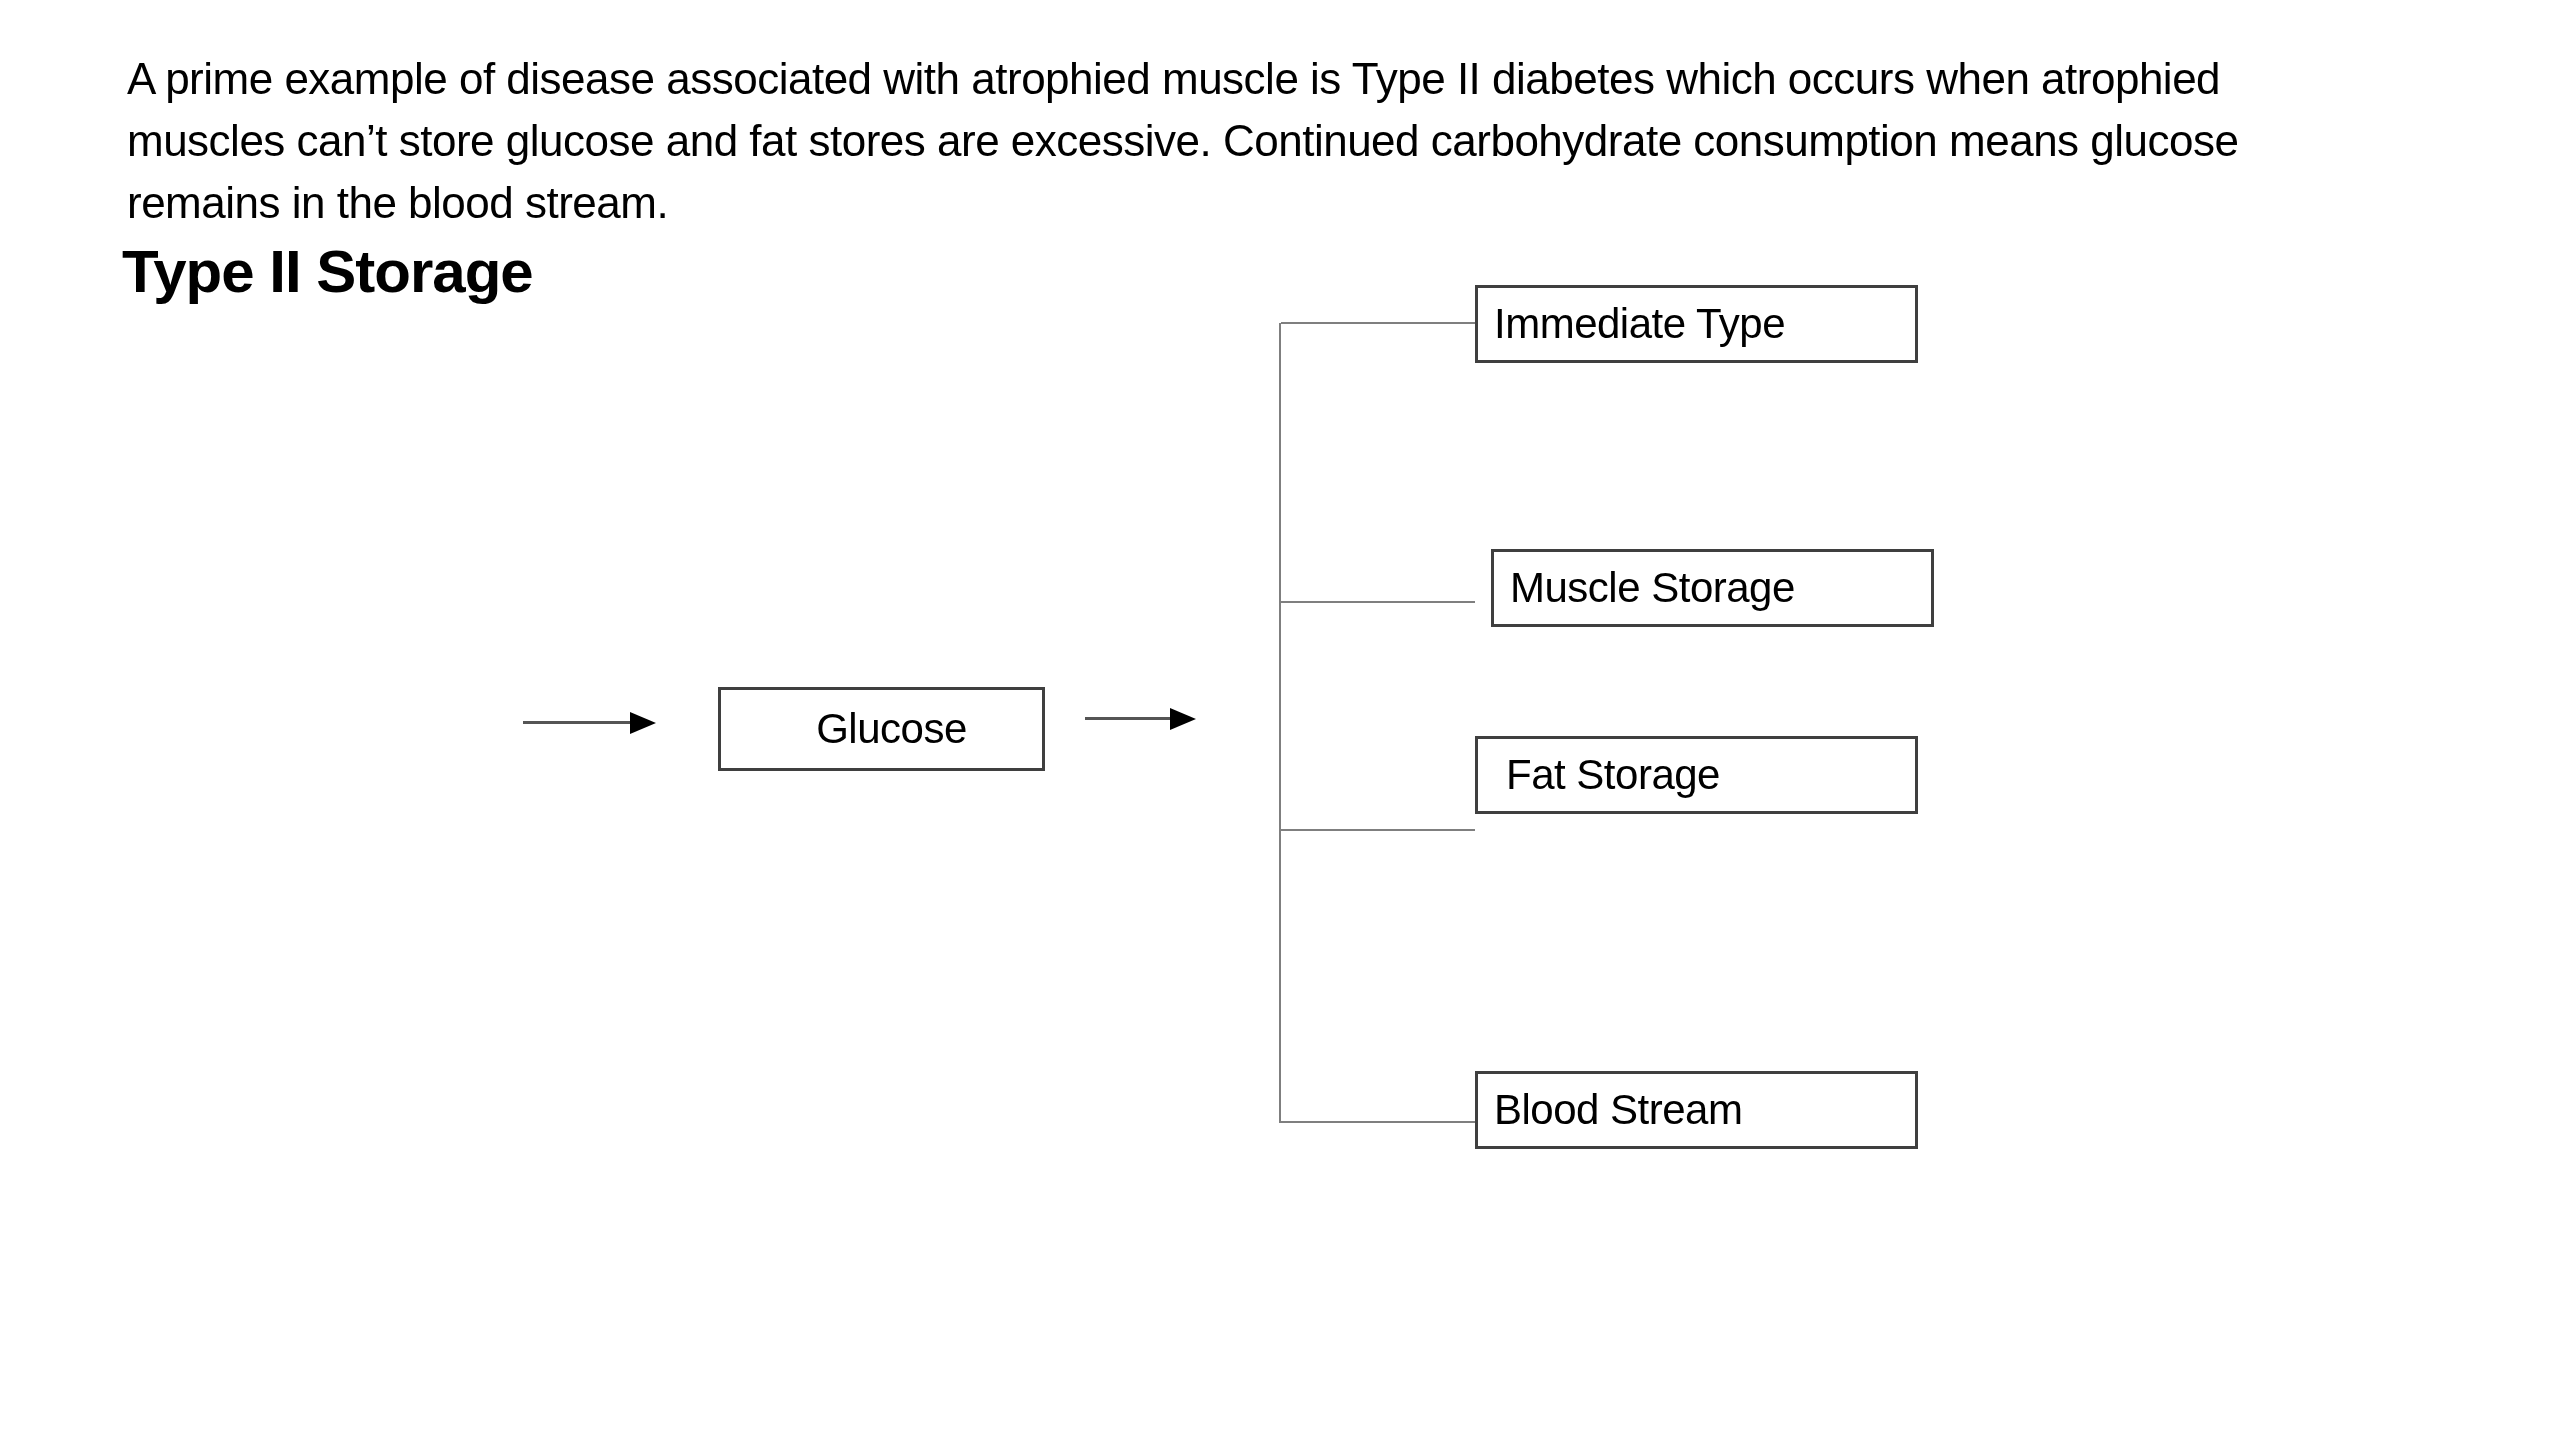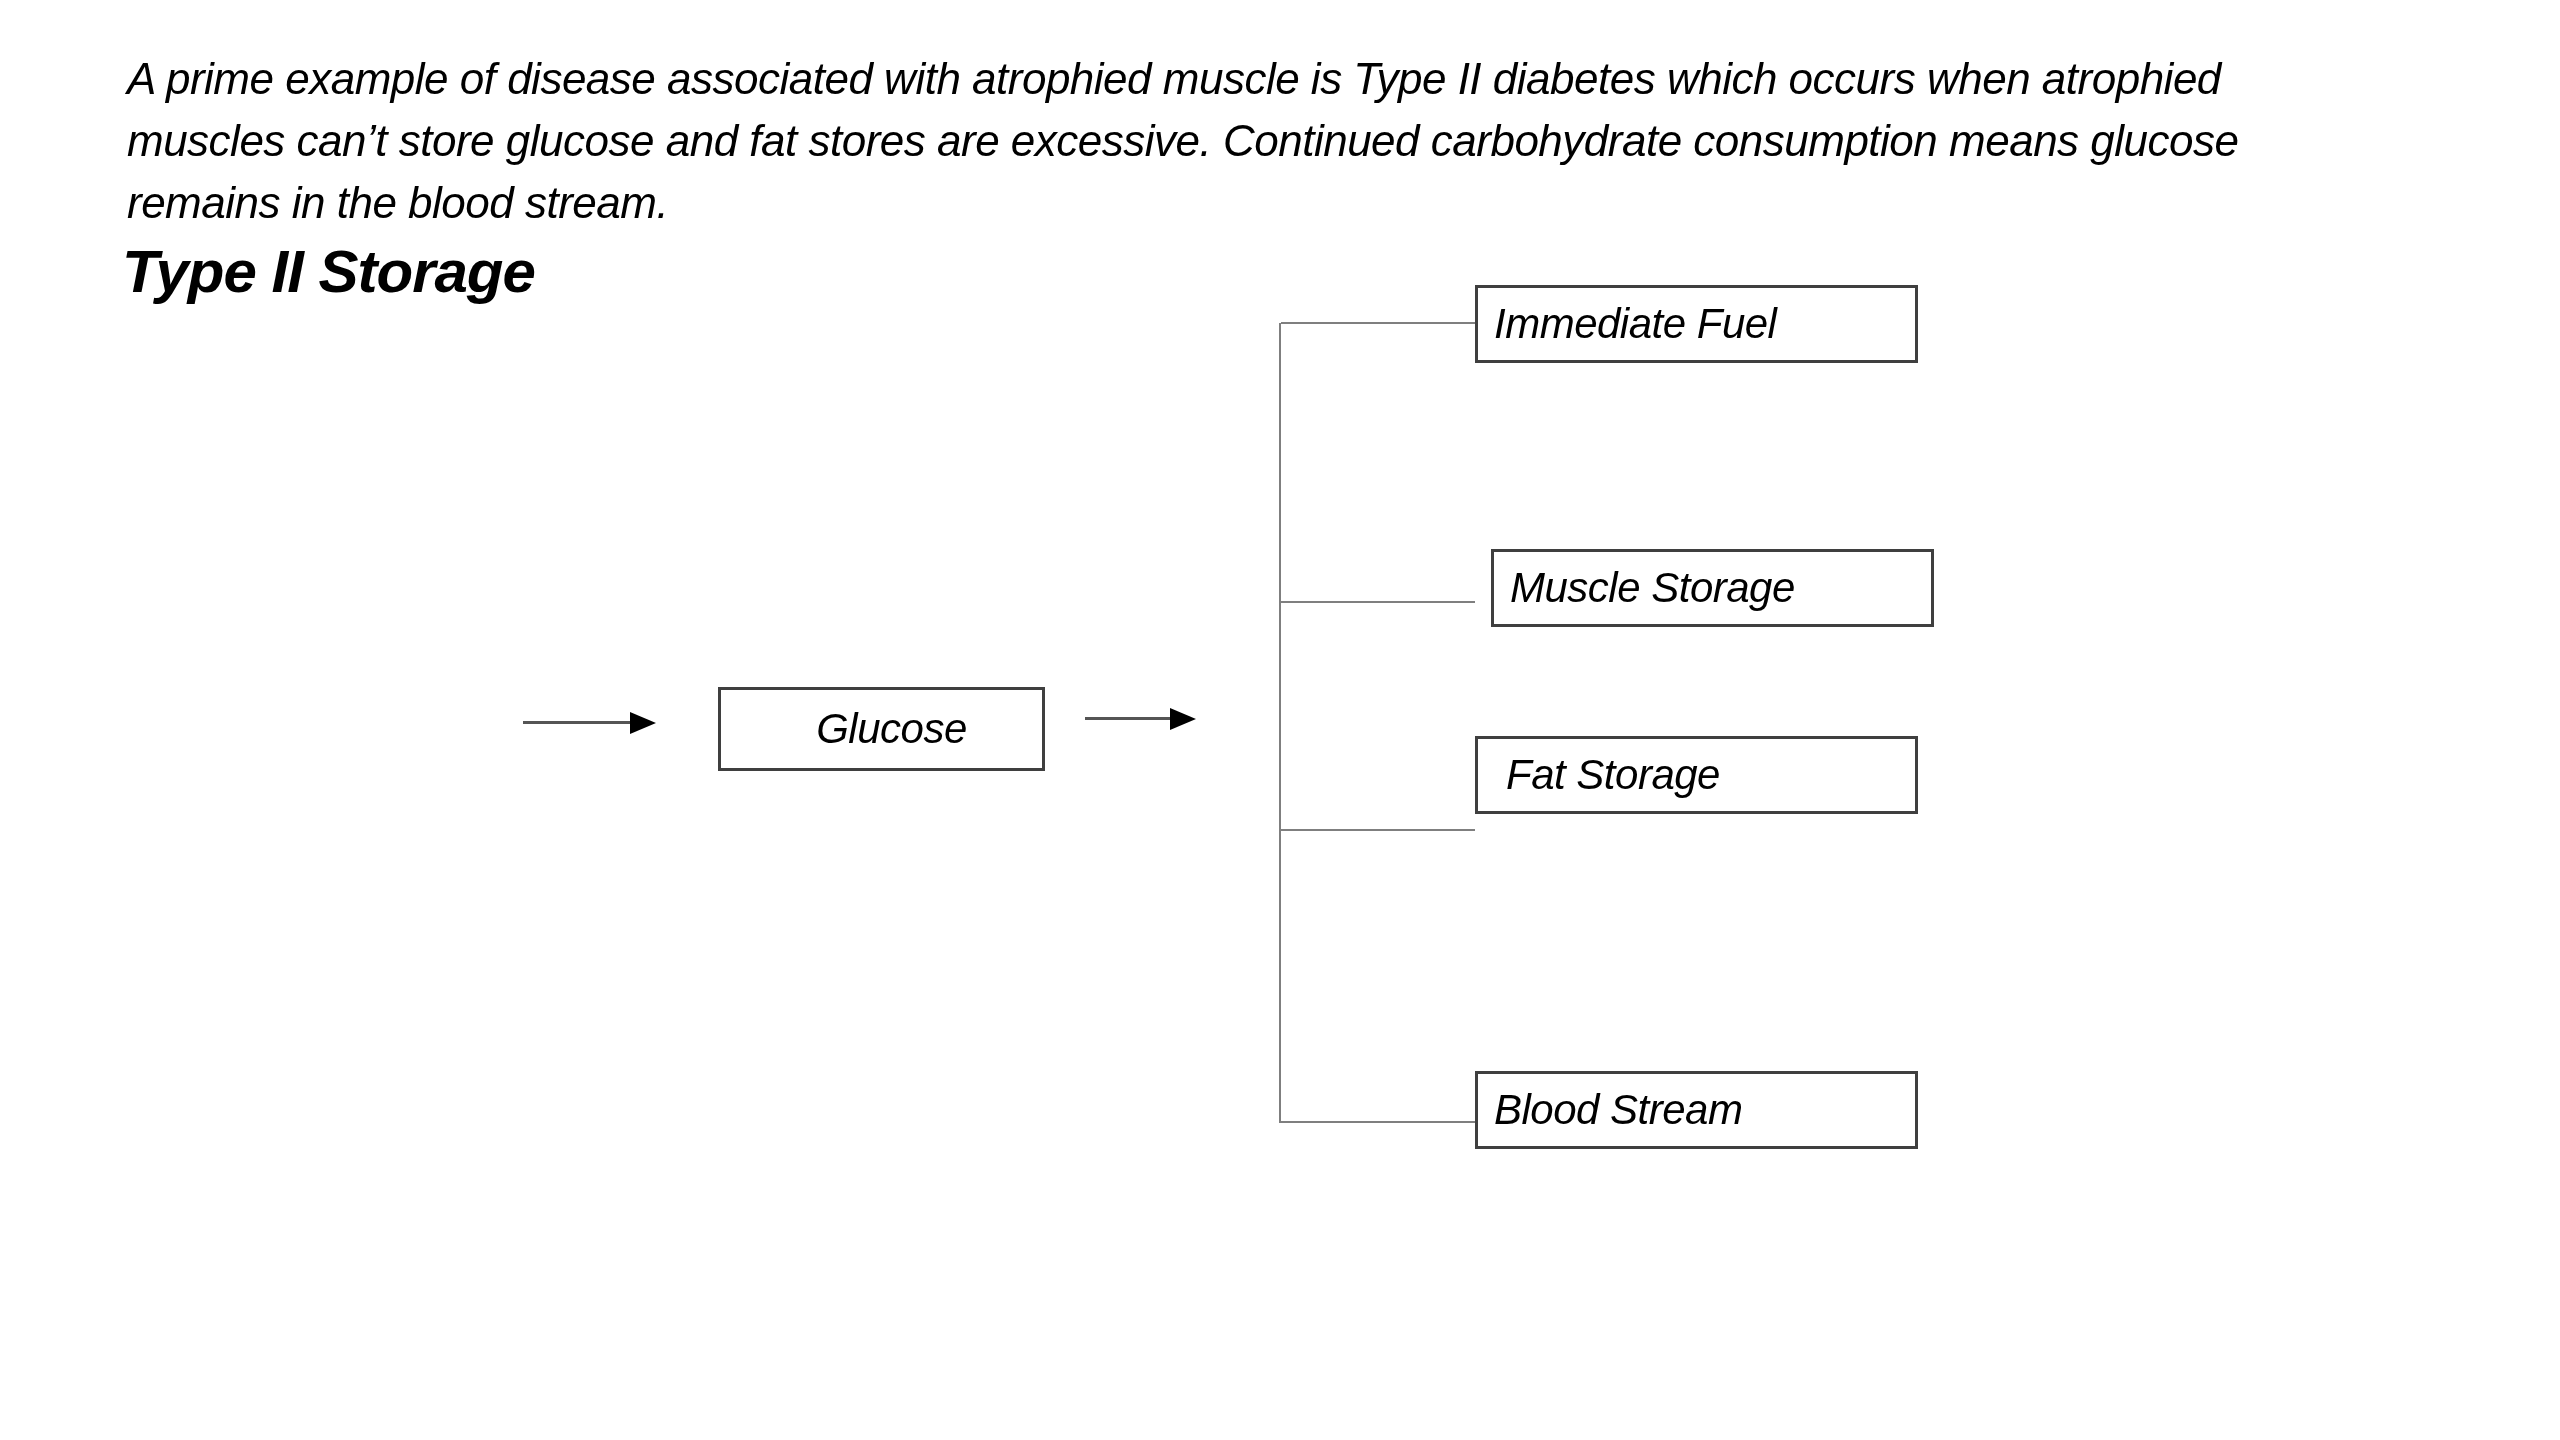--- a/index.html
+++ b/index.html
@@ -8,21 +8,20 @@
     background: #ffffff;
     font-family: "Liberation Sans", "DejaVu Sans", sans-serif;
   }
   .canvas {
     position: relative;
     width: 2560px;
     height: 1264px;
     background: var(--page-bg, #ffffff);
     overflow: hidden;
     color: var(--text, #000000);
-    font-style: italic;
   }
   .intro {
     position: absolute;
     left: 127px;
     top: 48px;
     font-size: 44px;
     line-height: 62px;
     letter-spacing: -0.5px;
     white-space: nowrap;
   }
@@ -110,18 +109,18 @@
 
   <div class="arrow-line arrow2-line"></div>
   <div class="arrow-head arrow2-head"></div>
 
   <div class="vline branch-vline"></div>
   <div class="hline conn-immediate"></div>
   <div class="hline conn-muscle"></div>
   <div class="hline conn-fat"></div>
   <div class="hline conn-blood"></div>
 
-  <div class="node leftpad immediate">Immediate Fuel</div>
+  <div class="node leftpad immediate">Immediate Type</div>
   <div class="node leftpad muscle">Muscle Storage</div>
   <div class="node leftpad fat">Fat Storage</div>
   <div class="node leftpad blood">Blood Stream</div>
 
 </div>
 
 </body></html>

